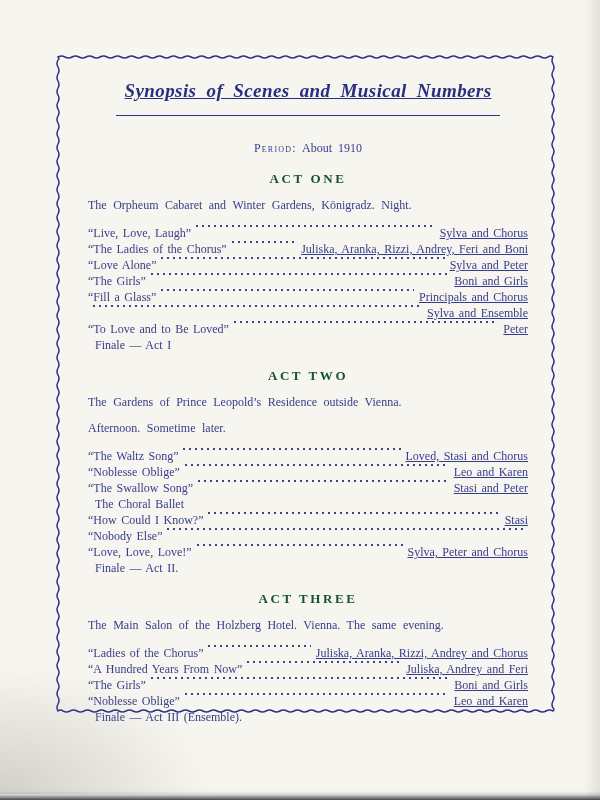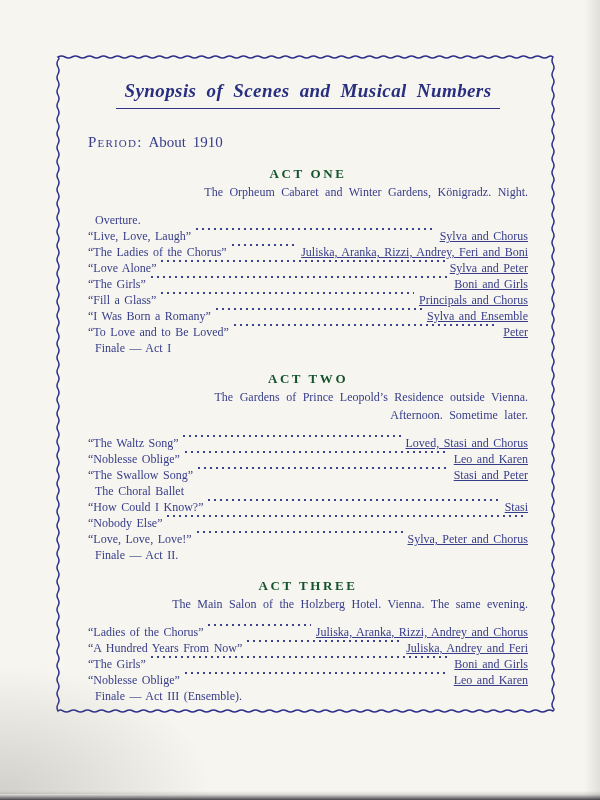--- a/index.html
+++ b/index.html
@@ -35,42 +35,44 @@
   }
   .title-wrap { text-align: center; }
   .page-title {
     display: inline-block;
     font-style: italic;
     font-weight: bold;
     font-size: 19px;
     letter-spacing: 0.4px;
     word-spacing: 5px;
     color: #282e80;
-    padding: 0 9px 6px 9px;
+    padding: 0 9px 13px 9px;
     border-bottom: 1.7px solid #2e3487;
+    text-decoration: underline;
   }
   .period-line {
+    text-align: center;
     margin-top: 25px;
-    font-size: 15px;
+    font-size: 12px;
     word-spacing: 3px;
   }
   .period-label { font-variant: small-caps; letter-spacing: 1.2px; }
   .act-heading {
     text-align: center;
     font-size: 13px;
     font-weight: 600;
     letter-spacing: 2.6px;
     margin: 15px 0 0 0;
     color: #14532d;
   }
   .scene-line {
-    text-align: right;
+    text-align: left;
     font-size: 12px;
     word-spacing: 3.5px;
-    margin-top: 3px;
+    margin-top: 11px;
   }
   .items { margin-top: 12px; }
   .row {
     display: flex;
     align-items: flex-start;
     font-size: 12px;
     line-height: 16px;
     word-spacing: 1.5px;
     white-space: nowrap;
   }
@@ -108,21 +110,20 @@
       <span>About 1910</span>
     </div>
 
     <div id="acts">
   <section class="act">
     <h2 class="act-heading">ACT ONE</h2>
     <div class="scenes">
             <div class="scene-line">The Orpheum Cabaret and Winter Gardens, Königradz. Night.</div>
           </div>
     <div class="items">
-            <div class="plain-row">Overture.</div>
             <div class="row">
               <span class="song-title">“Live, Love, Laugh”</span>
               <span class="leader"></span>
               <span class="performers">Sylva and Chorus</span>
             </div>
             <div class="row">
               <span class="song-title">“The Ladies of the Chorus”</span>
               <span class="leader"></span>
               <span class="performers">Juliska, Aranka, Rizzi, Andrey, Feri and Boni</span>
             </div>
@@ -135,21 +136,20 @@
               <span class="song-title">“The Girls”</span>
               <span class="leader"></span>
               <span class="performers">Boni and Girls</span>
             </div>
             <div class="row">
               <span class="song-title">“Fill a Glass”</span>
               <span class="leader"></span>
               <span class="performers">Principals and Chorus</span>
             </div>
             <div class="row">
-              <span class="song-title">“I Was Born a Romany”</span>
               <span class="leader"></span>
               <span class="performers">Sylva and Ensemble</span>
             </div>
             <div class="row">
               <span class="song-title">“To Love and to Be Loved”</span>
               <span class="leader"></span>
               <span class="performers">Peter</span>
             </div>
             <div class="plain-row">Finale — Act I</div>
           </div>

